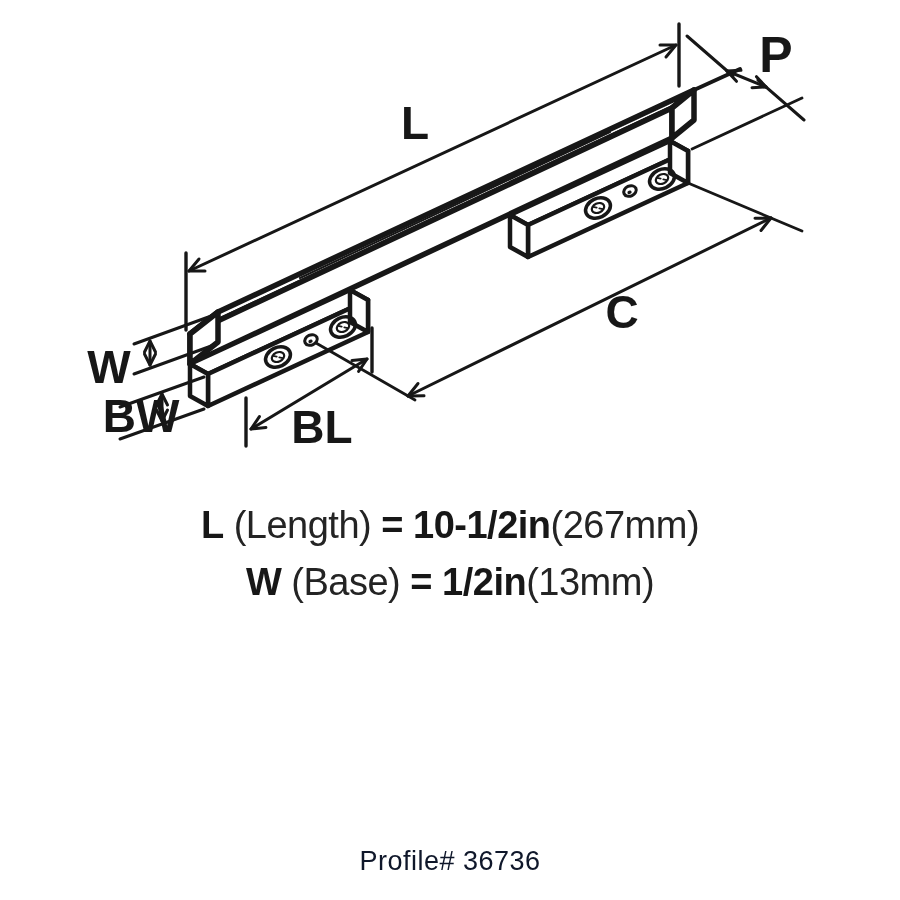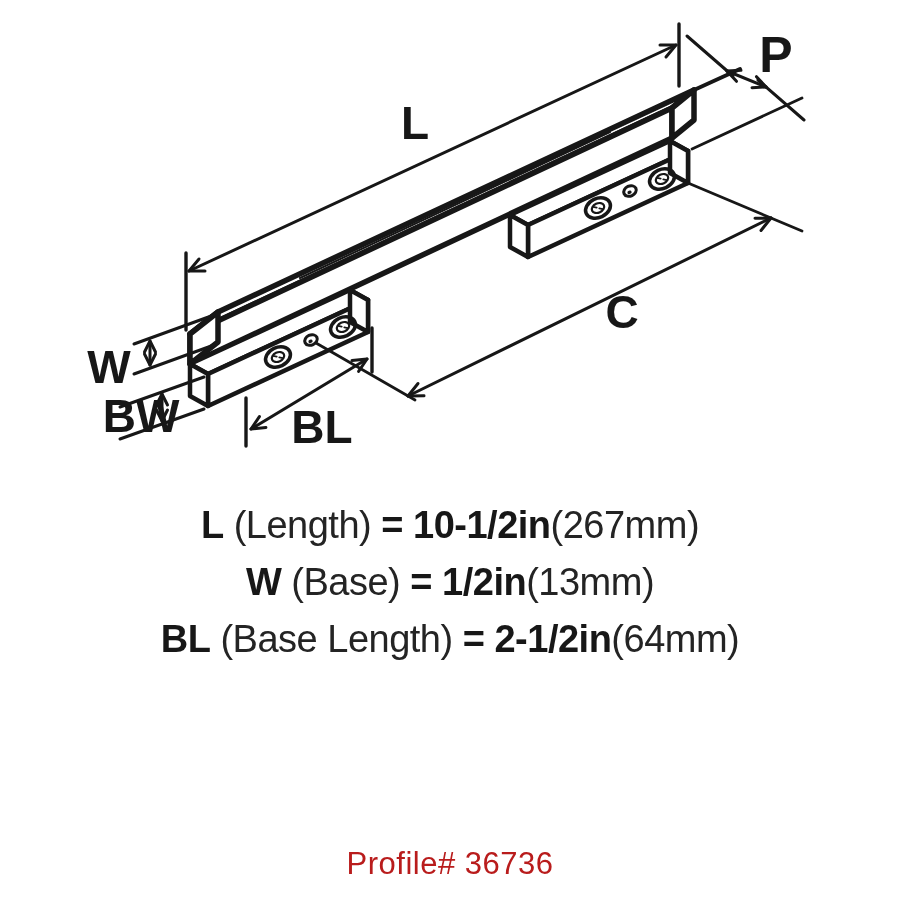--- a/index.html
+++ b/index.html
@@ -25,21 +25,21 @@
     font-size:38px;
     letter-spacing:-0.5px;
     white-space:pre;
     color:#171717;
   }
   .spec-sym,.spec-val{font-weight:700;}
   .spec-name,.spec-metric{font-weight:400;color:#242424;}
   .footer{
     position:absolute;top:846px;left:0;width:900px;
     text-align:center;
-    font-size:31px;color:#b91c1c;letter-spacing:0.5px;
+    font-size:27px;color:#0f172a;letter-spacing:0.5px;
   }
 </style>
 </head>
 <body>
 
 <div class="drawing-wrap">
 <svg width="900" height="470" viewBox="0 0 900 470">
 
   <g fill="#ffffff" stroke="#171717" stroke-width="5.5" stroke-linejoin="round" stroke-linecap="round">
     <path d="M190,334 L672,108 L694,90 L218,312 Z"></path>
@@ -152,16 +152,15 @@
     <path d="M367,359 L352,360.6 M367,359 L358.6,371.4"></path>
   </g>
   <text class="dim-label" x="322" y="443" text-anchor="middle">BL</text>
 
 </svg>
 </div>
 
 <div class="specs">
   <div class="spec-line"><span class="spec-sym">L</span><span class="spec-name"> (Length) </span><span class="spec-val">= 10-1/2in</span><span class="spec-metric">(267mm)</span></div>
   <div class="spec-line"><span class="spec-sym">W</span><span class="spec-name"> (Base) </span><span class="spec-val">= 1/2in</span><span class="spec-metric">(13mm)</span></div>
-  <div class="spec-line"><span class="spec-sym">BL</span><span class="spec-name"> (Base Length) </span><span class="spec-val">= 2-1/2in</span><span class="spec-metric">(64mm)</span></div>
 </div>
 
 <div class="footer">Profile# 36736</div>
 
 </body></html>

